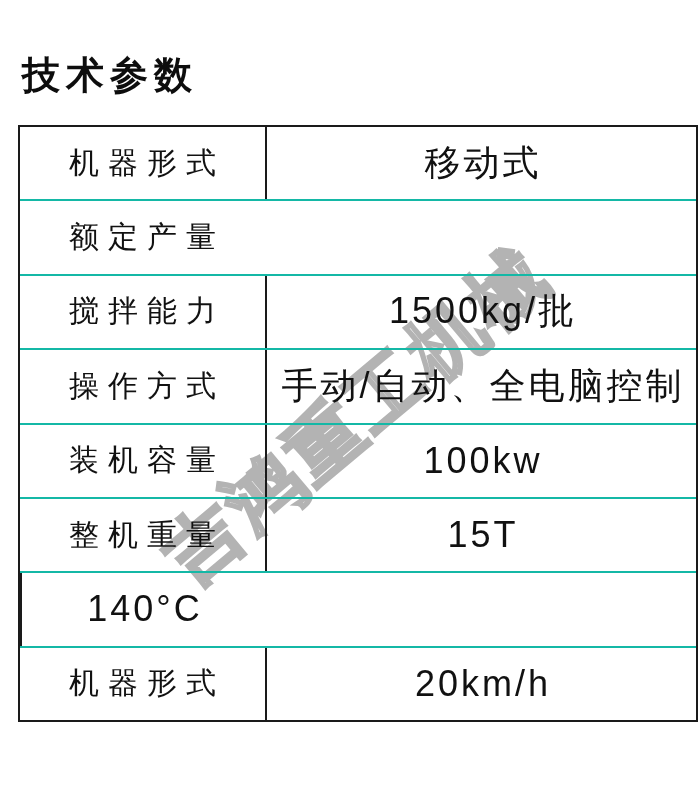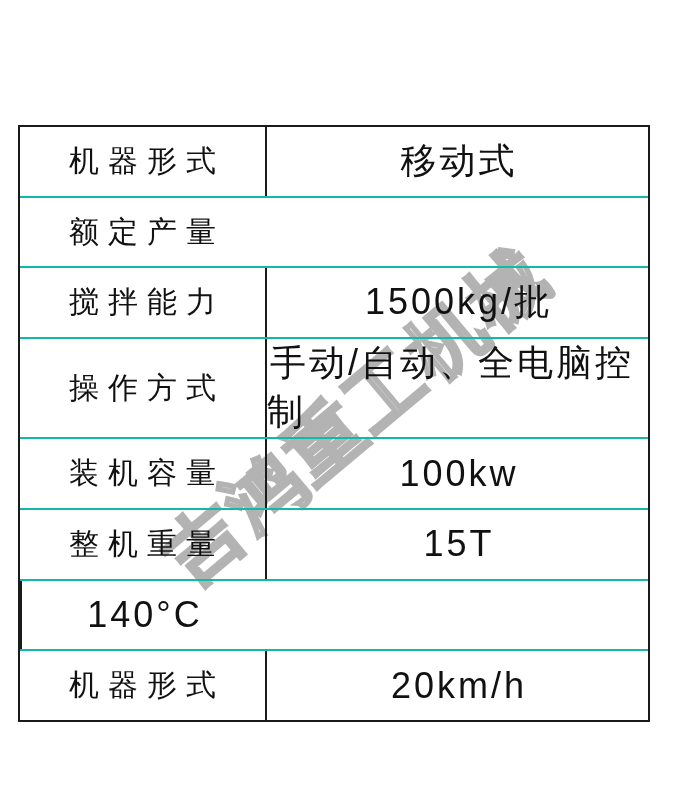--- a/index.html
+++ b/index.html
@@ -35,21 +35,21 @@
     letter-spacing: 5px;
     white-space: nowrap;
     color: transparent;
     -webkit-text-stroke: 3px #b3b3b3;
     z-index: 1;
     pointer-events: none;
   }
   .spec-table {
     position: absolute;
     left: 18px; top: 125px;
-    width: 632px; height: 597px;
+    width: 680px; height: 597px;
     border: 2px solid #1a1a1a;
     display: flex;
     flex-direction: column;
     z-index: 2;
     background: transparent;
   }
   .spec-row {
     flex: 1 1 0;
     display: grid;
     grid-template-columns: 245px 1fr;
@@ -73,20 +73,21 @@
     font-size: 36px;
     letter-spacing: 3px;
     text-indent: 3px;
   }
 </style>
 </head>
 <body>
 
 <div class="page">
 
+  <div class="page-title">技术参数</div>
 
   <div class="watermark">吉鸿重工机械</div>
 
   <div class="spec-table" id="spec-table">
       <div class="spec-row">
         <div class="cell label">机器形式</div>
         <div class="cell value">移动式</div>
       </div>
       <div class="spec-row">
         <div class="cell label">额定产量</div>

